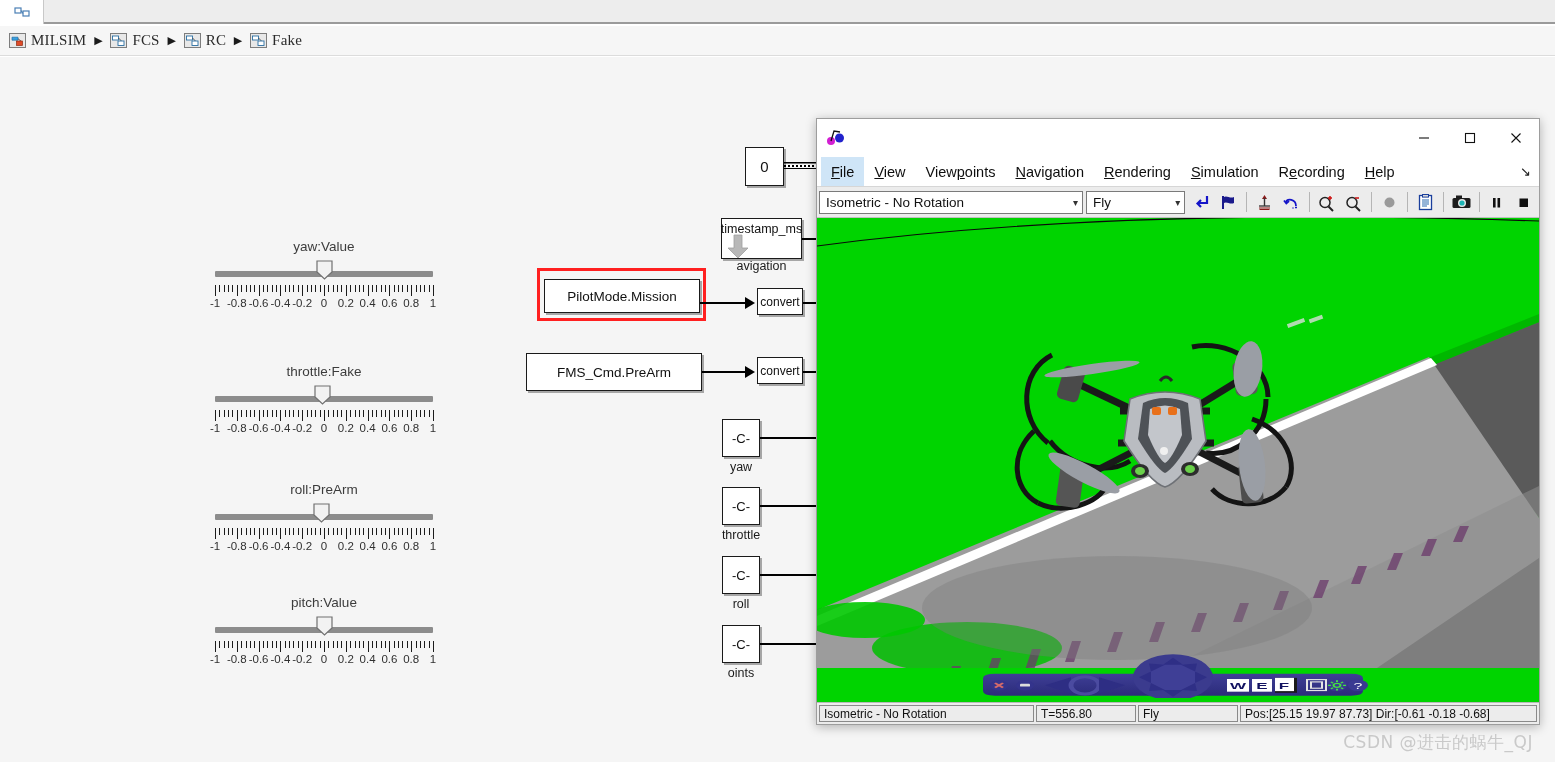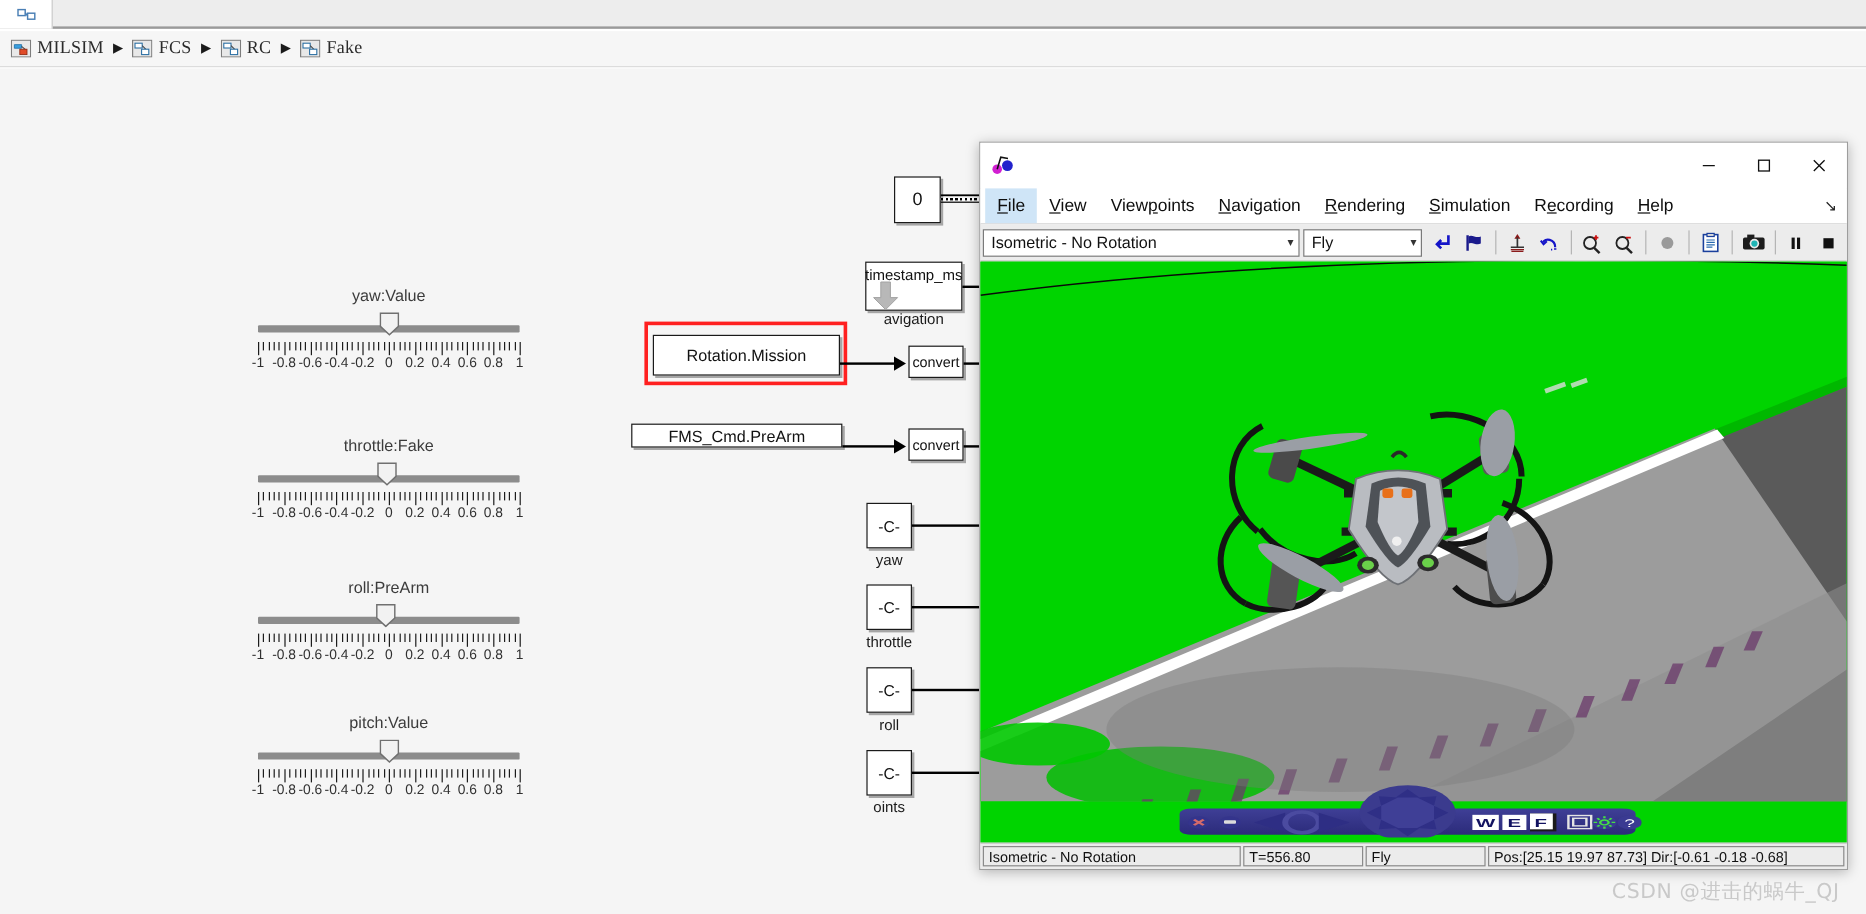--- a/index.html
+++ b/index.html
@@ -536,27 +536,27 @@
     <div class="bus-wire" style="left:784px; top:105px; width:34px;"></div>
 
     <div class="sl-block" style="left:721px; top:161px; width:81px; height:41px; font-size:12.5px; align-items:flex-start; padding-top:3px;">timestamp_ms</div>
     <svg class="ts-arrow" style="left:727px; top:176px;" viewBox="0 0 22 26">
       <path d="M7 2 H15 V15 H21 L11 25 L1 15 H7 Z" fill="#b8b8b8" stroke="#a0a0a0" stroke-width=".8"></path>
     </svg>
     <div class="sl-label" style="left:721px; top:202px; width:81px;">avigation</div>
     <div class="sl-wire" style="left:802px; top:181px; width:16px;"></div>
 
     <div class="red-highlight" style="left:537px; top:211px; width:169px; height:53px;"></div>
-    <div class="sl-block" style="left:544px; top:222px; width:156px; height:34px;">Rotation.Mission</div>
+    <div class="sl-block" style="left:544px; top:222px; width:156px; height:34px;">PilotMode.Mission</div>
     <div class="sl-wire" style="left:700px; top:245px; width:45px;"></div>
     <div class="sl-arrow" style="left:745px; top:240px;"></div>
     <div class="sl-block" style="left:757px; top:231px; width:46px; height:27px; font-size:12px;">convert</div>
     <div class="sl-wire" style="left:803px; top:245px; width:15px;"></div>
 
-    <div class="sl-block" style="left:526px; top:296px; width:176px; height:20px;">FMS_Cmd.PreArm</div>
+    <div class="sl-block" style="left:526px; top:296px; width:176px; height:38px;">FMS_Cmd.PreArm</div>
     <div class="sl-wire" style="left:702px; top:314px; width:43px;"></div>
     <div class="sl-arrow" style="left:745px; top:309px;"></div>
     <div class="sl-block" style="left:757px; top:300px; width:46px; height:27px; font-size:12px;">convert</div>
     <div class="sl-wire" style="left:803px; top:314px; width:15px;"></div>
 
     <div class="sl-block" style="left:722px; top:362px; width:38px; height:38px; font-size:13px;">-C-</div>
     <div class="sl-label" style="left:712px; top:403px; width:58px;">yaw</div>
     <div class="sl-wire" style="left:760px; top:380px; width:58px;"></div>
 
     <div class="sl-block" style="left:722px; top:430px; width:38px; height:38px; font-size:13px;">-C-</div>

